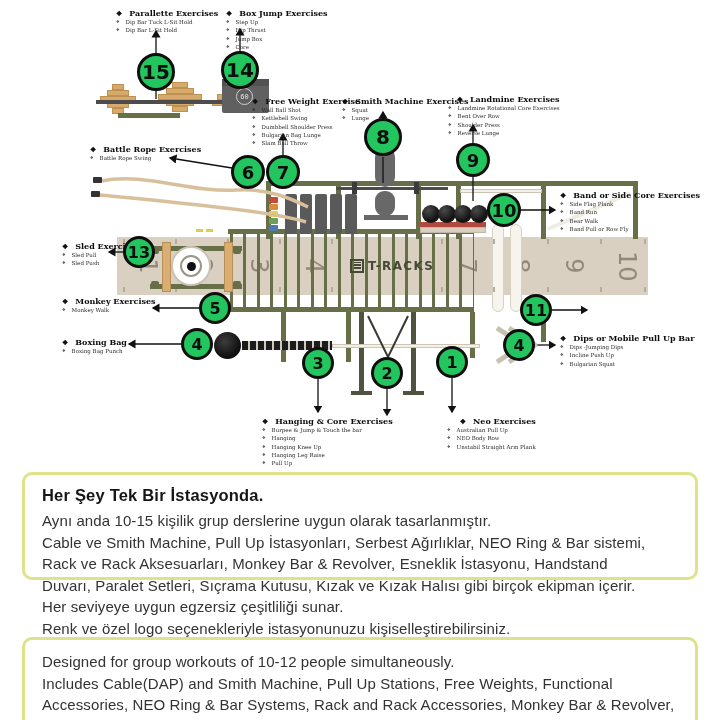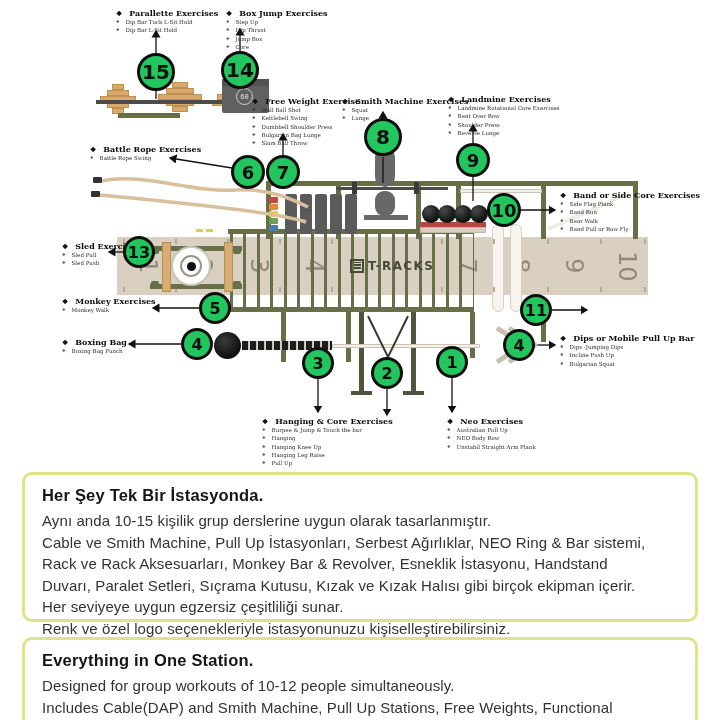--- a/index.html
+++ b/index.html
@@ -57,21 +57,21 @@
   .logo { position:absolute; left:350px; top:258px; display:flex; align-items:center; gap:4px; z-index:6; }
   .logo-box { width:14px; height:14px; border:2px solid #454a37; display:flex; align-items:center; justify-content:center; }
   .logo-box i { display:block; width:7px; height:7px;
                 background:repeating-linear-gradient(0deg,#454a37 0 1.5px,transparent 1.5px 3px); }
   .logo-text { font-family:"DejaVu Sans",sans-serif; font-weight:700; font-size:13px;
                letter-spacing:1.5px; color:#454a37; transform:scaleX(.92); transform-origin:left; }
 
   
   .callout { position:absolute; z-index:7; }
   .co-title { font-family:"DejaVu Serif",serif; font-weight:700; font-size:8px;
-              white-space:nowrap; color:#0c0c0c; }
+              white-space:nowrap; color:#0c0c0c;text-align:right; }
   .co-title::before { content:"❖"; margin-right:7px; font-size:7px; }
   .co-item { font-family:"DejaVu Serif",serif; font-size:5.5px; line-height:1.5;
              color:#2a2a2a; white-space:nowrap; }
   .co-item::before { content:"❖"; font-size:4px; margin-right:6px; vertical-align:1px; }
 
   
   .num-circle { position:absolute; width:32px; height:32px; border:3px solid #0e0e0e; border-radius:50%;
                 background:#22c55e; display:flex; align-items:center; justify-content:center; z-index:8;
                 font-family:"DejaVu Sans",sans-serif; font-weight:700; font-size:16px; color:#0e0e0e; }
   .num-circle.mid { width:34px; height:34px; font-size:18px; }
@@ -388,33 +388,32 @@
   <div class="num-circle" style="left:123px;top:236px">
       <span>13</span>
     </div>
   <div class="num-circle big" style="left:221px;top:51px">
       <span>14</span>
     </div>
   <div class="num-circle big" style="left:137px;top:53px">
       <span>15</span>
     </div>
 
-  <div class="info-box" style="top:472px;height:150px">
+  <div class="info-box" style="top:472px;height:108px">
     <div class="ib-title">Her Şey Tek Bir İstasyonda.</div>
     <div>
         <div class="ib-line">Aynı anda 10-15 kişilik grup derslerine uygun olarak tasarlanmıştır.</div>
         <div class="ib-line">Cable ve Smith Machine, Pull Up İstasyonları, Serbest Ağırlıklar, NEO Ring &amp; Bar sistemi,</div>
         <div class="ib-line">Rack ve Rack Aksesuarları, Monkey Bar &amp; Revolver, Esneklik İstasyonu, Handstand</div>
         <div class="ib-line">Duvarı, Paralet Setleri, Sıçrama Kutusu, Kızak ve Kızak Halısı gibi birçok ekipman içerir.</div>
         <div class="ib-line">Her seviyeye uygun egzersiz çeşitliliği sunar.</div>
         <div class="ib-line">Renk ve özel logo seçenekleriyle istasyonunuzu kişiselleştirebilirsiniz.</div>
       </div>
   </div>
   <div class="info-box" style="top:637px;height:120px">
-    <div class="ib-title">Everything in One Station.</div>
     <div>
         <div class="ib-line">Designed for group workouts of 10-12 people simultaneously.</div>
         <div class="ib-line">Includes Cable(DAP) and Smith Machine, Pull Up Stations, Free Weights, Functional</div>
         <div class="ib-line">Accessories, NEO Ring &amp; Bar Systems, Rack and Rack Accessories, Monkey Bar &amp; Revolver,</div>
       </div>
   </div>
 
 <div class="tick" style="left: 122.5px; top: 239px;"></div>
     <div class="tick" style="left: 122.5px; top: 287px;"></div>
     <div class="tick" style="left: 174.5px; top: 239px;"></div>

